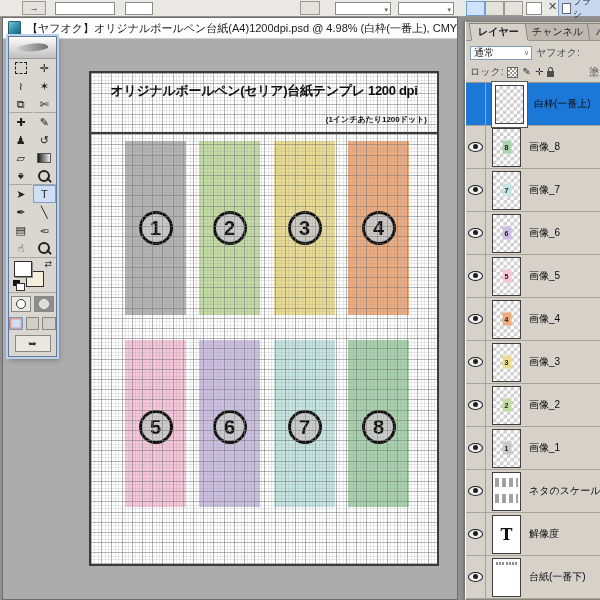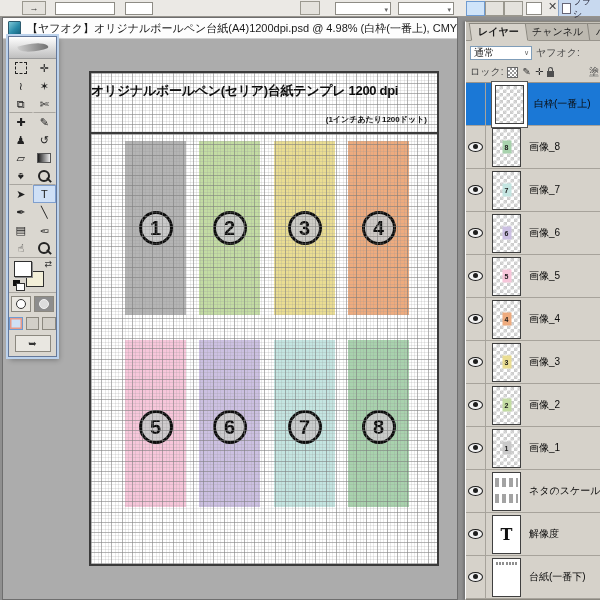--- a/index.html
+++ b/index.html
@@ -25,21 +25,21 @@
   #doc-icon{width:11px;height:13px;margin-left:5px;flex:none;background:linear-gradient(135deg,#7ec8d8 0%,#2a8aa8 55%,#15607c 100%);border:1px solid #2c5a6e;border-radius:1px}
   #title-text{font-size:11px;color:#1a1a1a;margin-left:6px;white-space:nowrap}
   #pasteboard{position:absolute;left:0;top:21px;right:0;bottom:0;background:#acacac;overflow:hidden}
   
   #page{position:absolute;left:86px;top:32px;width:350px;height:495px;background:#fff;border:2px solid #3a3a3a;box-sizing:border-box;overflow:hidden}
   #page .gridoverlay{position:absolute;inset:0;z-index:2;pointer-events:none;background:
     repeating-linear-gradient(to right,rgba(150,150,150,.20) 0 1px,transparent 1px 3.4px),
     repeating-linear-gradient(to bottom,rgba(150,150,150,.20) 0 1px,transparent 1px 3.4px),
     repeating-linear-gradient(to right,rgba(105,105,105,.45) 0 1px,transparent 1px 10.2px),
     repeating-linear-gradient(to bottom,rgba(105,105,105,.45) 0 1px,transparent 1px 10.2px);}
-  .page-title{position:absolute;top:9px;left:0;right:0;z-index:3;text-align:left;font-weight:bold;font-size:13px;color:#0d0d0d;white-space:nowrap;letter-spacing:-.3px}
+  .page-title{position:absolute;top:9px;left:0;right:0;z-index:3;text-align:center;font-weight:bold;font-size:13px;color:#0d0d0d;white-space:nowrap;letter-spacing:-.3px}
   .page-sub{position:absolute;top:41px;right:10px;z-index:3;font-size:8px;font-weight:bold;color:#111}
   .page-rule{position:absolute;top:59px;left:0;right:0;z-index:3;border-top:2px solid #3a3a3a}
   #slots{position:absolute;inset:0;z-index:1}
   .slot{position:absolute;width:61px}
   .slot[data-index="0"]{left:34px;top:68px;height:174px}
   .slot[data-index="1"]{left:108px;top:68px;height:174px}
   .slot[data-index="2"]{left:183px;top:68px;height:174px}
   .slot[data-index="3"]{left:257px;top:68px;height:174px}
   .slot[data-index="4"]{left:34px;top:267px;height:167px}
   .slot[data-index="5"]{left:108px;top:267px;height:167px}

